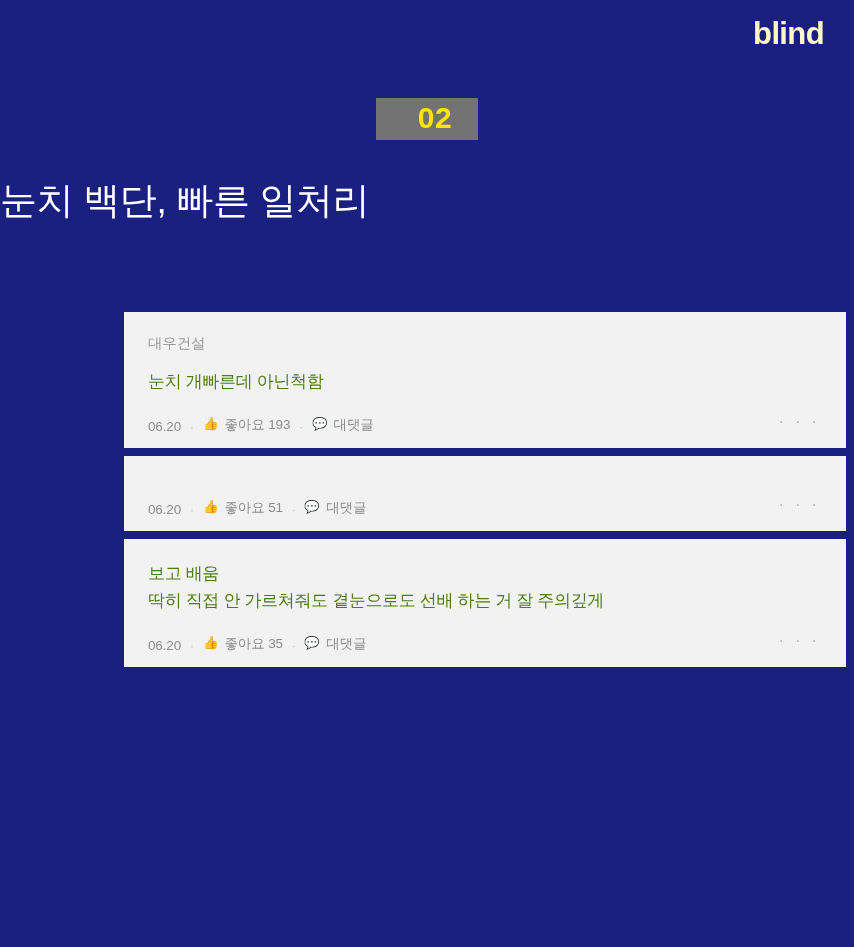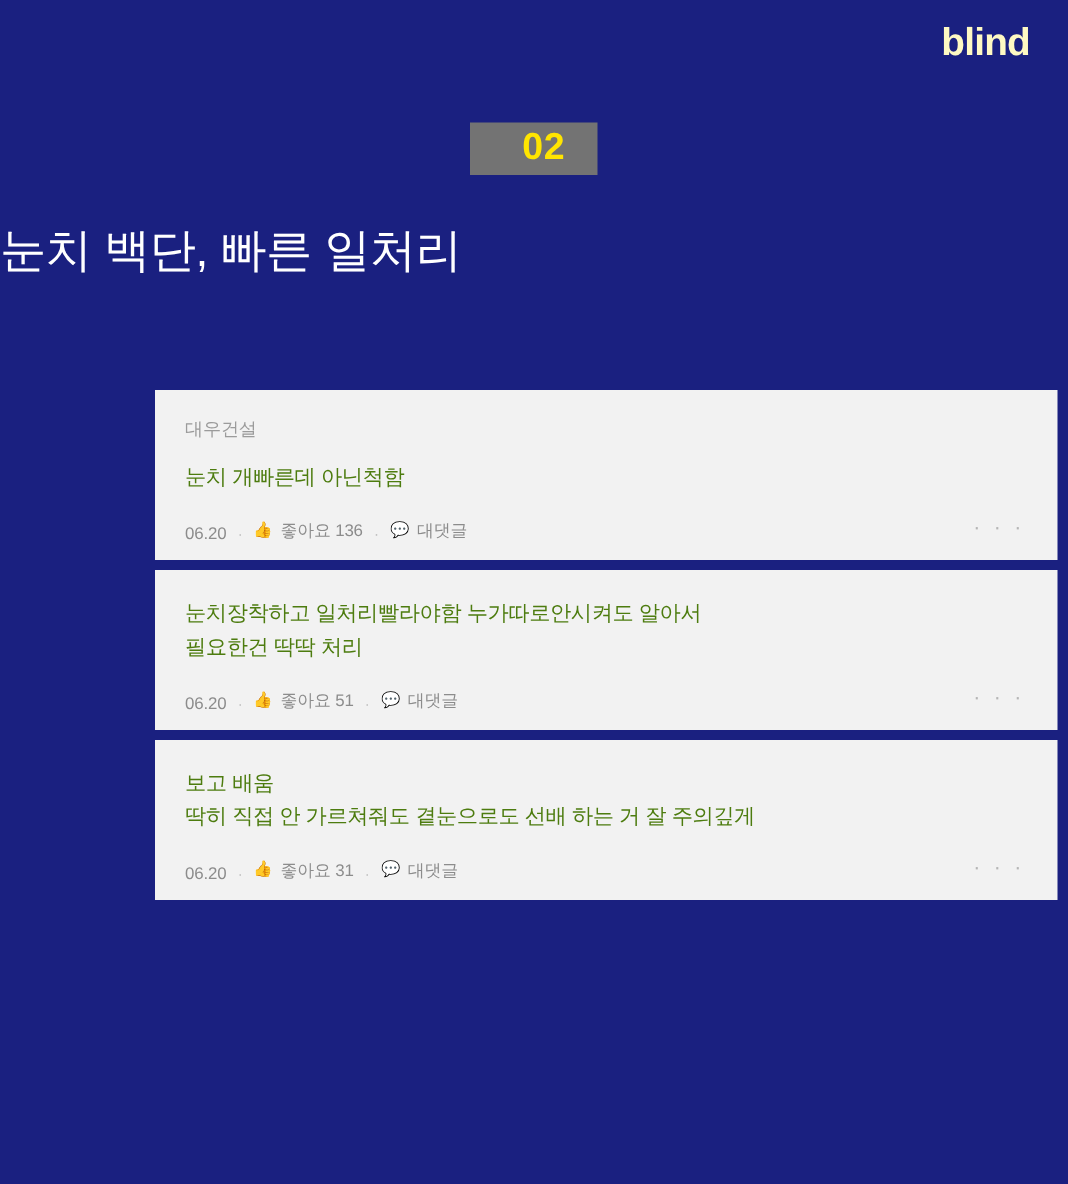--- a/index.html
+++ b/index.html
@@ -142,36 +142,32 @@
   <div class="card">
     <div class="company">대우건설</div>
     <div class="body-text">
       <span class="ln">눈치 개빠른데 아닌척함</span>
     </div>
     <div class="meta">
       <span class="date">06.20</span>
       <span class="dot">·</span>
       <span class="item">
         <span class="glyph">👍</span>
-        <span>좋아요 136</span>
+        <span>좋아요 193</span>
       </span>
       <span class="dot">·</span>
       <span class="item">
         <span class="glyph">💬</span>
         <span>대댓글</span>
       </span>
     </div>
     <div class="more">· · ·</div>
   </div>
 
   <div class="card">
-    <div class="body-text">
-      <span class="ln">눈치장착하고 일처리빨라야함 누가따로안시켜도 알아서</span>
-      <span class="ln">필요한건 딱딱 처리</span>
-    </div>
     <div class="meta">
       <span class="date">06.20</span>
       <span class="dot">·</span>
       <span class="item">
         <span class="glyph">👍</span>
         <span>좋아요 51</span>
       </span>
       <span class="dot">·</span>
       <span class="item">
         <span class="glyph">💬</span>
@@ -184,21 +180,21 @@
   <div class="card">
     <div class="body-text">
       <span class="ln">보고 배움</span>
       <span class="ln">딱히 직접 안 가르쳐줘도 곁눈으로도 선배 하는 거 잘 주의깊게</span>
     </div>
     <div class="meta">
       <span class="date">06.20</span>
       <span class="dot">·</span>
       <span class="item">
         <span class="glyph">👍</span>
-        <span>좋아요 31</span>
+        <span>좋아요 35</span>
       </span>
       <span class="dot">·</span>
       <span class="item">
         <span class="glyph">💬</span>
         <span>대댓글</span>
       </span>
     </div>
     <div class="more">· · ·</div>
   </div>
 

